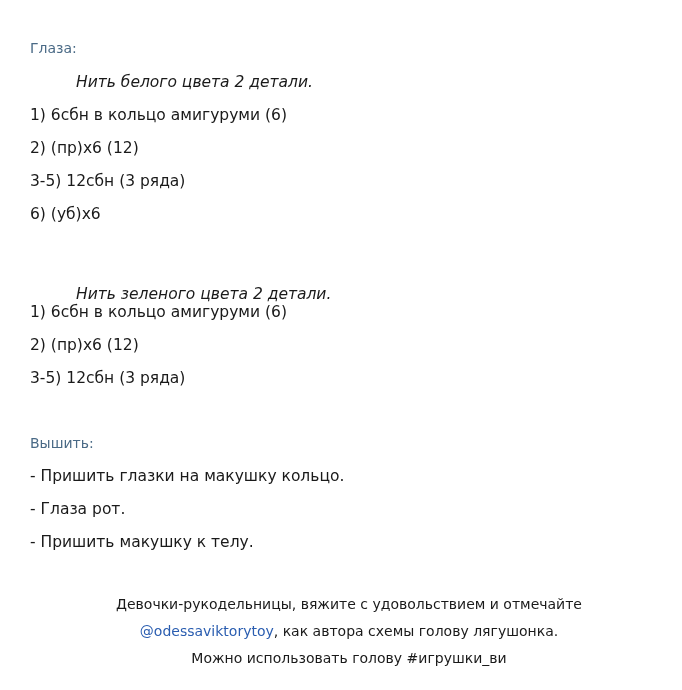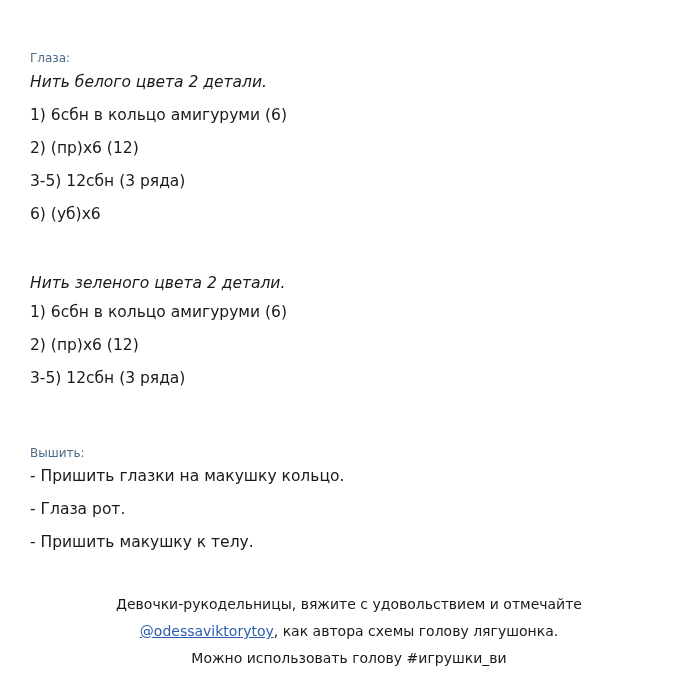--- a/index.html
+++ b/index.html
@@ -2,37 +2,37 @@
 <html><head>
 <meta charset="utf-8">
 <style>
   html, body { margin: 0; padding: 0; }
   body {
     width: 682px; height: 690px; background: #ffffff; overflow: hidden;
     font-family: "DejaVu Sans", sans-serif; color: #1a1a1a; position: relative;
   }
   .content { position: absolute; left: 30px; top: 0; right: 0; }
   .line { position: absolute; left: 0; font-size: 15.5px; white-space: nowrap; line-height: 20px; }
-  .heading { color: #4a6a86; font-size: 12px; margin-top: 10px; }
-  .italic { font-style: italic; }
+  .heading { color: #4a6a86; font-size: 14px; }
+  .italic { font-style: italic; margin-left: 46px; }
   .footer { position: absolute; left: 8px; width: 682px; text-align: center; font-size: 14px; line-height: 20px; color: #1a1a1a; }
-  .link { color: #2a5db0; text-decoration: underline; cursor: pointer; }
+  .link { color: #2a5db0; cursor: pointer; }
 </style>
 </head>
 <body>
 
 <div class="content">
   <div class="line heading" style="top:38px">Глаза:</div>
   <div class="line italic" style="top:72px">Нить белого цвета 2 детали.</div>
   <div class="line" style="top:105px">1) 6сбн в кольцо амигуруми (6)</div>
   <div class="line" style="top:138px">2) (пр)х6 (12)</div>
   <div class="line" style="top:171px">3-5) 12сбн (3 ряда)</div>
   <div class="line" style="top:204px">6) (уб)х6</div>
 
-  <div class="line italic" style="top:273px">Нить зеленого цвета 2 детали.</div>
+  <div class="line italic" style="top:284px">Нить зеленого цвета 2 детали.</div>
   <div class="line" style="top:302px">1) 6сбн в кольцо амигуруми (6)</div>
   <div class="line" style="top:335px">2) (пр)х6 (12)</div>
   <div class="line" style="top:368px">3-5) 12сбн (3 ряда)</div>
 
   <div class="line heading" style="top:433px">Вышить:</div>
   <div class="line" style="top:466px">- Пришить глазки на макушку кольцо.</div>
   <div class="line" style="top:499px">- Глаза рот.</div>
   <div class="line" style="top:532px">- Пришить макушку к телу.</div>
 </div>
 

